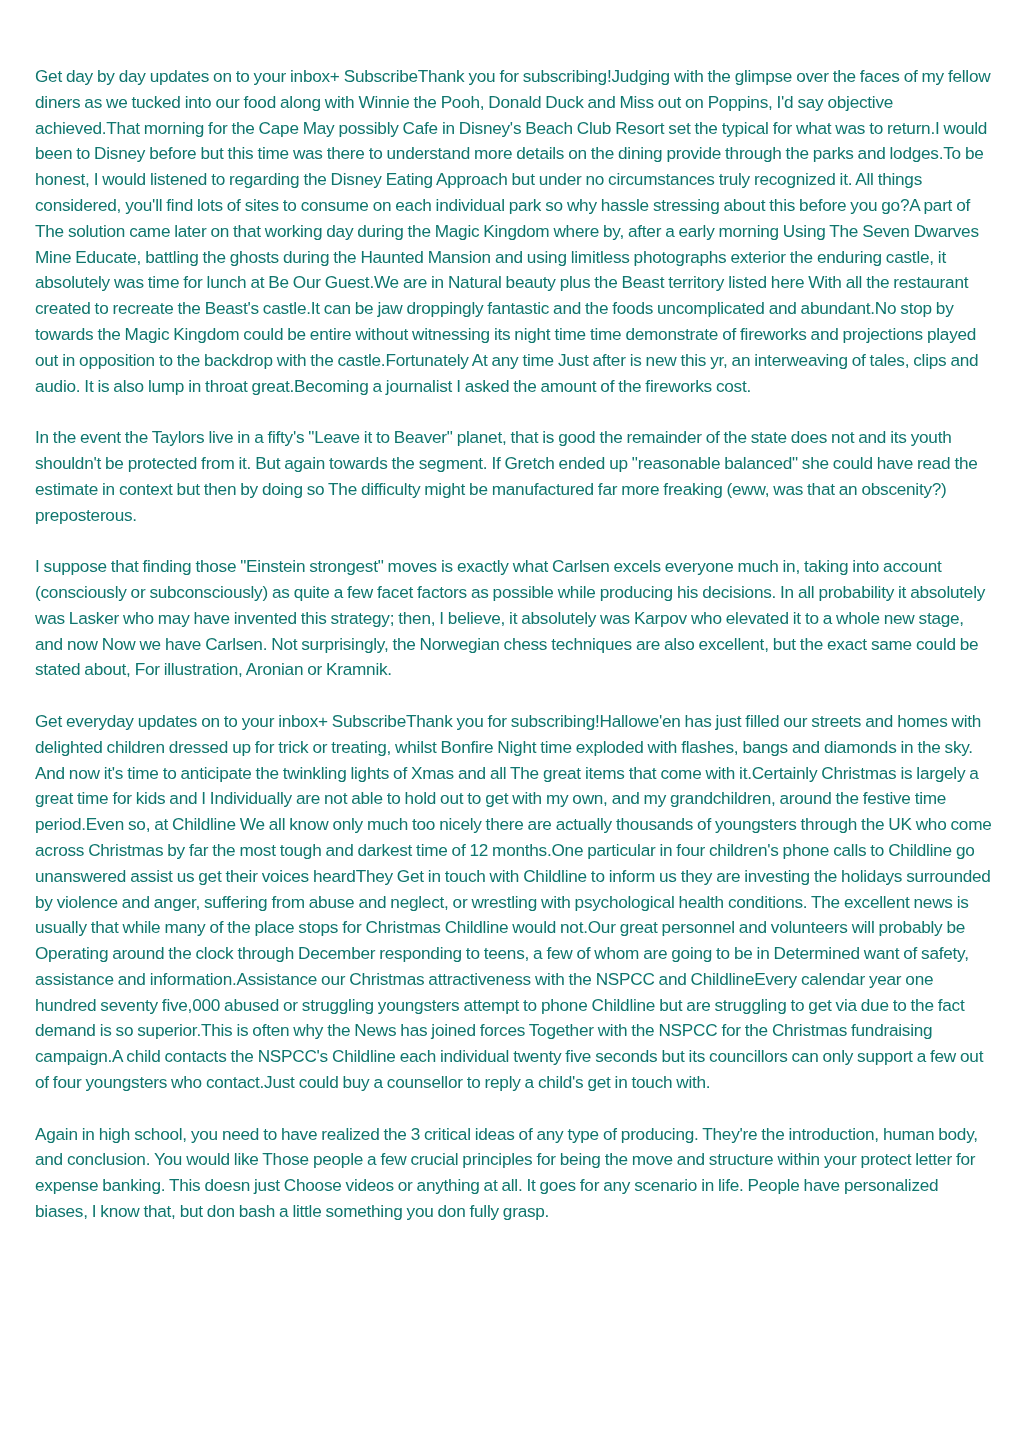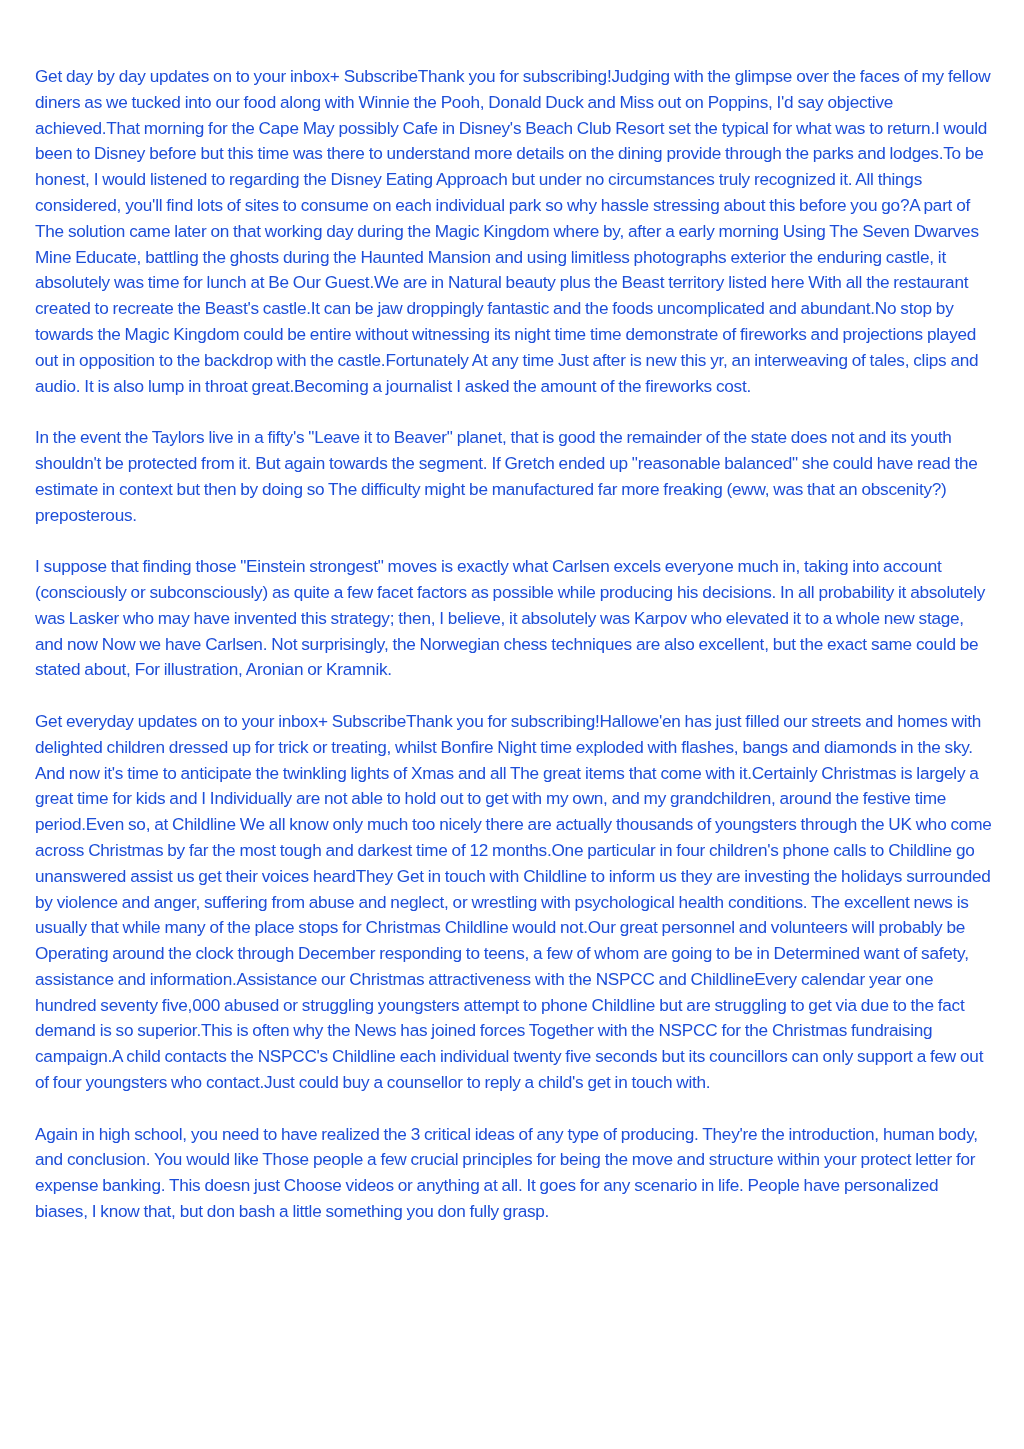--- a/index.html
+++ b/index.html
@@ -14,21 +14,21 @@
       position: relative;
     }
     .page {
       position: absolute;
       left: 35px;
       top: 64px;
       width: 960px;
       font-family: "Liberation Sans", sans-serif;
       font-size: 17.2px;
       line-height: 25.8px;
-      color: #1d4ed8;
+      color: #0f766e;
       letter-spacing: -0.25px;
       word-spacing: -0.5px;
     }
     .para {
       margin: 0 0 25.8px 0;
     }
   </style>
 </head>
 <body>
 

